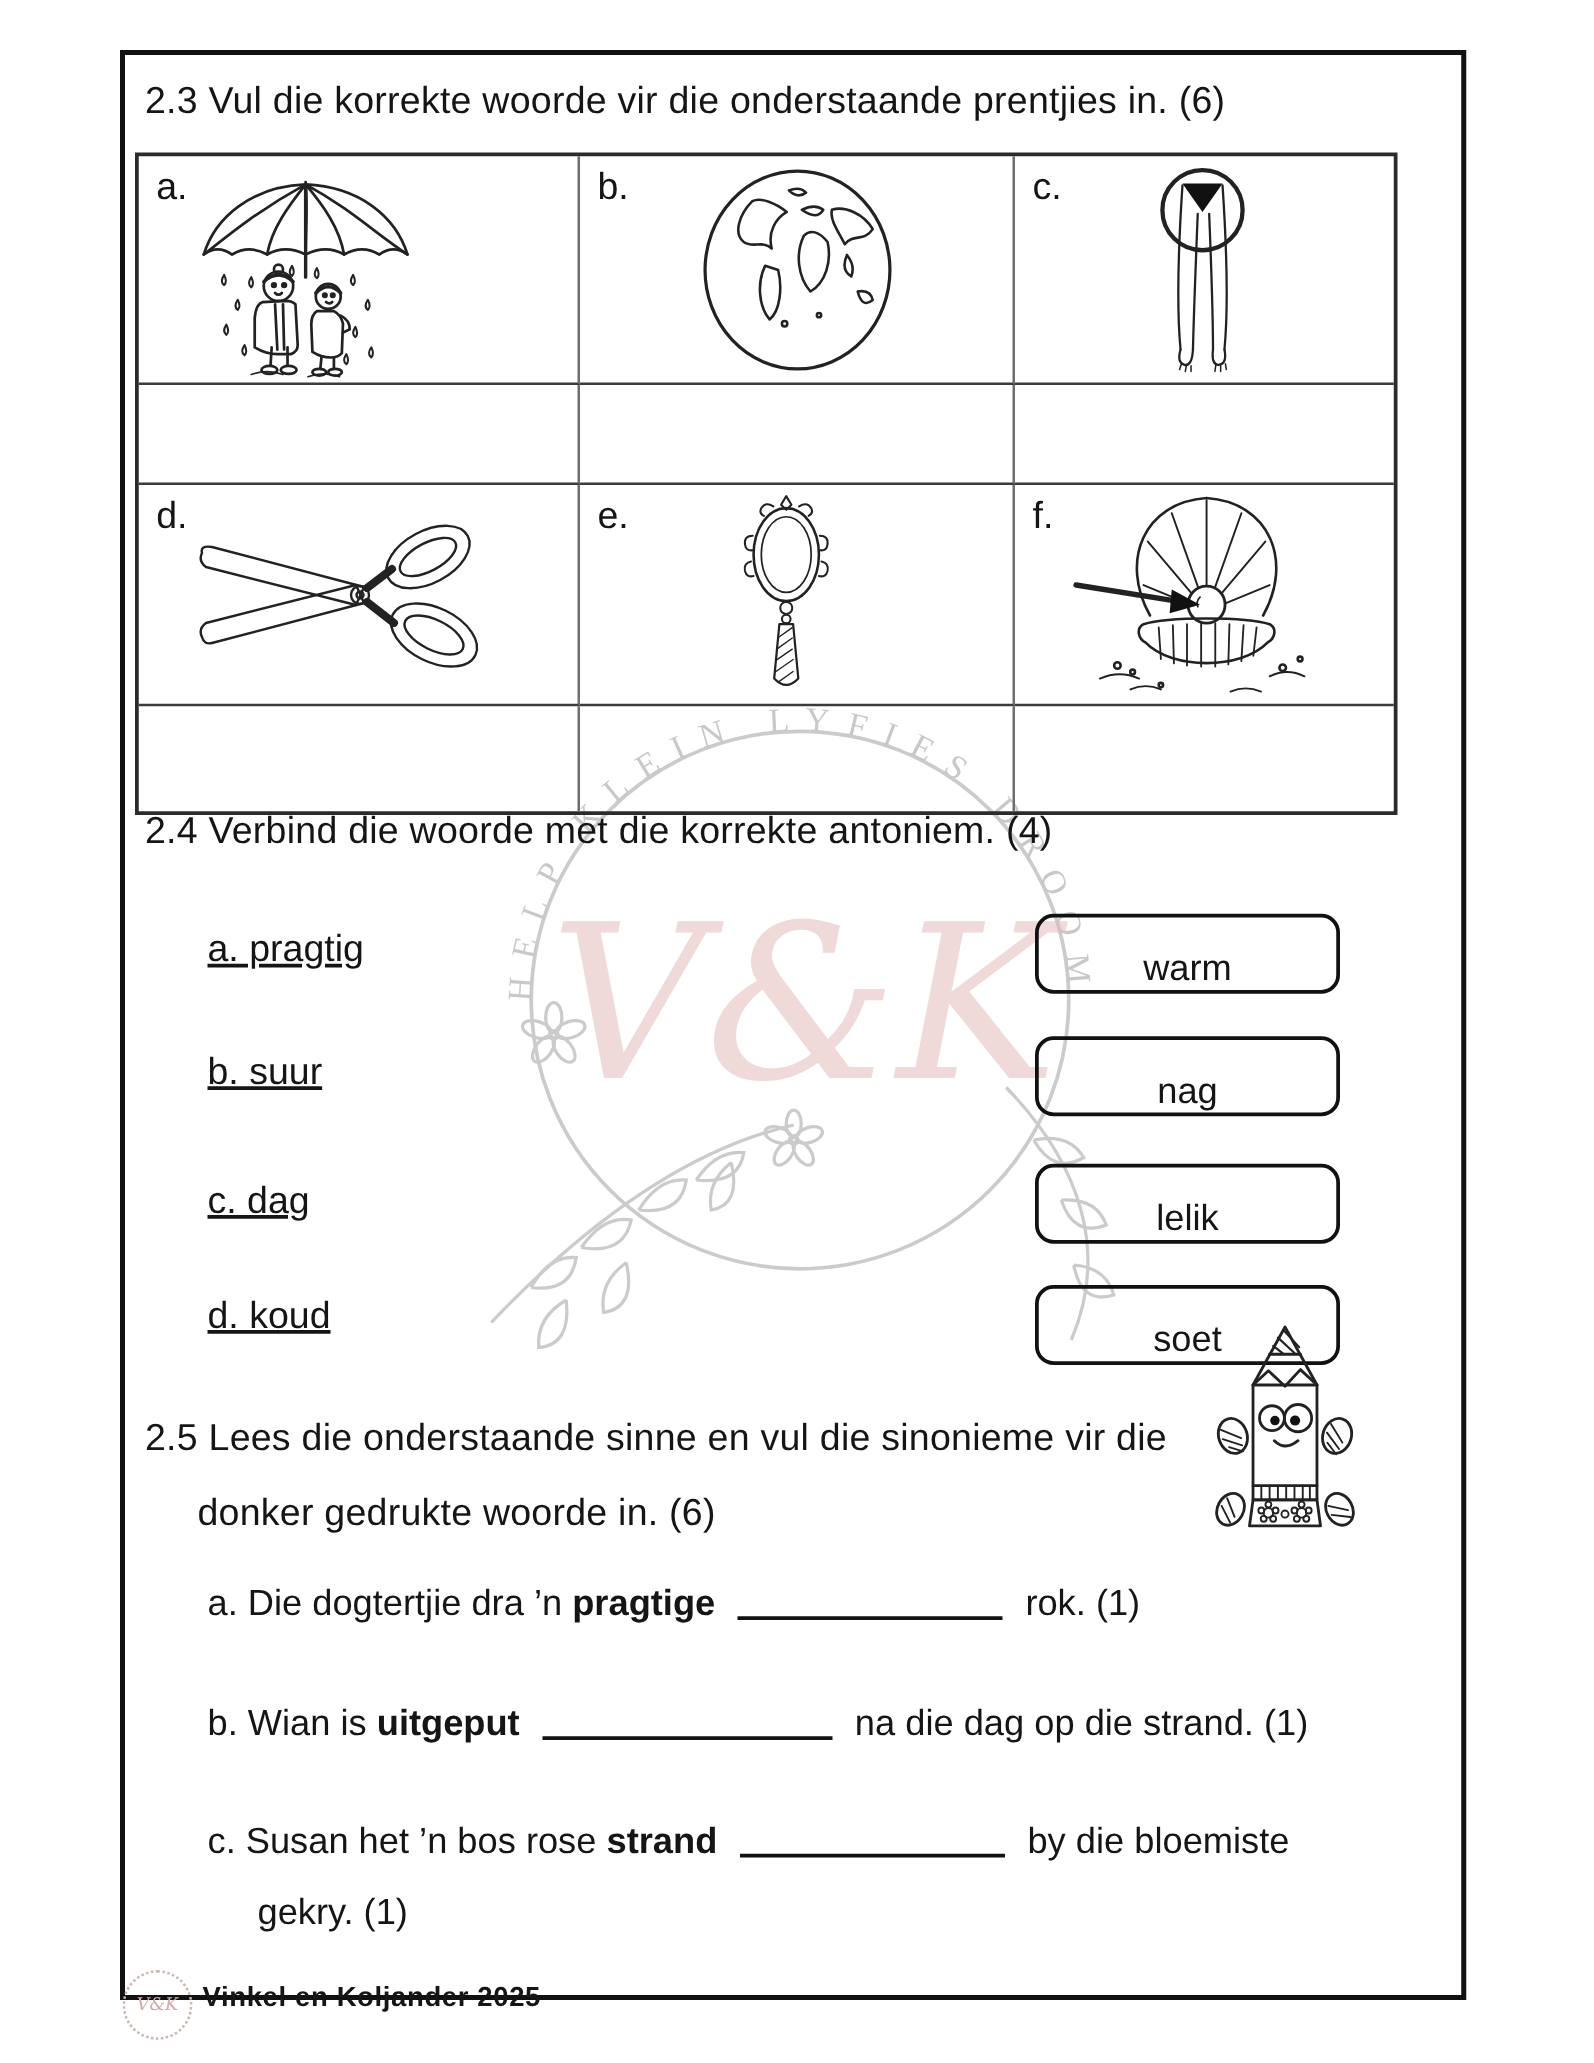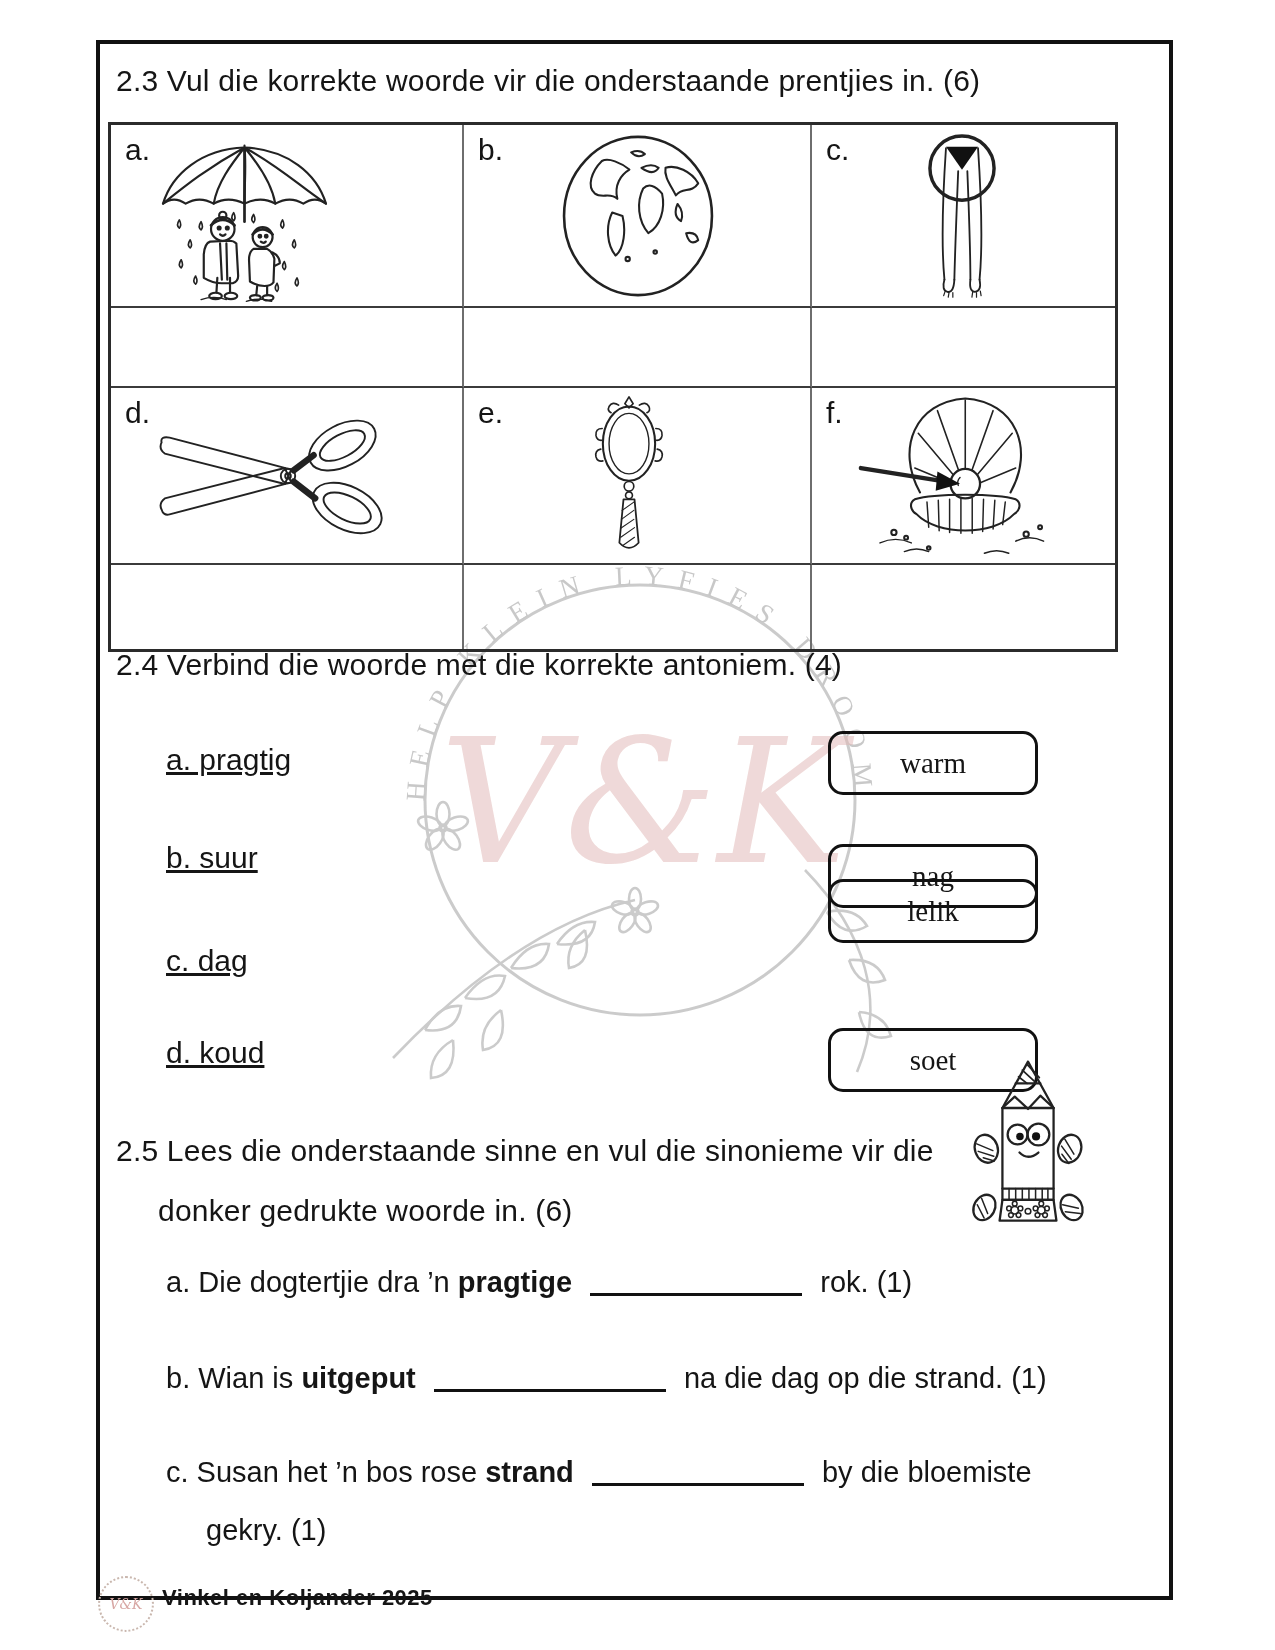--- a/index.html
+++ b/index.html
@@ -18,22 +18,22 @@
   
   .ptable{left:108px;top:122px;width:1004px;display:grid;grid-template-columns:353px 348px 303px;grid-template-rows:183px 80px 177px 84px;border:3px solid #2b2b2b;box-sizing:content-box;z-index:2;}
   .pcell{position:relative;border-right:2px solid #6e6e6e;border-bottom:2px solid #3b3b3b;}
   .pcell:nth-child(3n){border-right:none;}
   .pcell:nth-child(n+10){border-bottom:none;}
   .plabel{position:absolute;left:14px;top:8px;font-size:30px;}
   .pic{position:absolute;}
   
   .word{left:166px;font-size:30px;white-space:nowrap;z-index:2;text-decoration:underline;}
   .w0{top:743px;} .w1{top:841px;} .w2{top:944px;} .w3{top:1036px;}
-  .obox{left:828px;width:210px;height:64px;border:3.5px solid #111;border-radius:15px;display:flex;align-items:center;justify-content:center;font-size:29px;box-sizing:border-box;background:transparent;z-index:2;font-family:Liberation Serif, serif;}
-  .b0{top:731px;} .b1{top:829px;margin-top:15px;} .b2{top:879px;} .b3{top:1028px;}
+  .obox{left:828px;width:244px;height:64px;border:3.5px solid #111;border-radius:15px;display:flex;align-items:flex-end;justify-content:center;font-size:29px;box-sizing:border-box;background:transparent;z-index:2;}
+  .b0{top:731px;} .b1{top:829px;} .b2{top:931px;} .b3{top:1028px;}
   
   .sent{left:166px;font-size:29px;white-space:nowrap;z-index:2;}
   .sa{top:1264px;} .sb{top:1360px;} .sc{top:1454px;}
   .sc2{left:206px;top:1514px;}
   .bw{font-weight:700;}
   .blank{display:inline-block;border-bottom:3px solid #111;height:1em;vertical-align:-4px;margin:0 10px;}
   .blank-a{width:212px;} .blank-b{width:232px;} .blank-c{width:212px;}
   .pencil{left:952px;top:1054px;z-index:2;}
   
   .footer-logo{left:98px;top:1576px;width:52px;height:52px;border:2px dotted #c9b7ae;border-radius:50%;display:flex;align-items:center;justify-content:center;z-index:2;}

